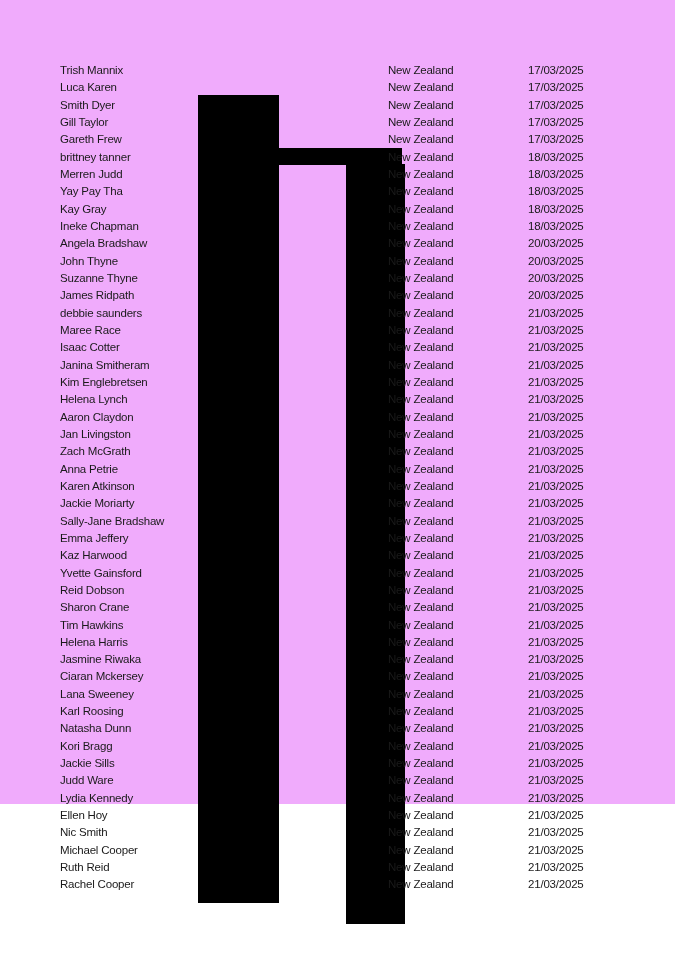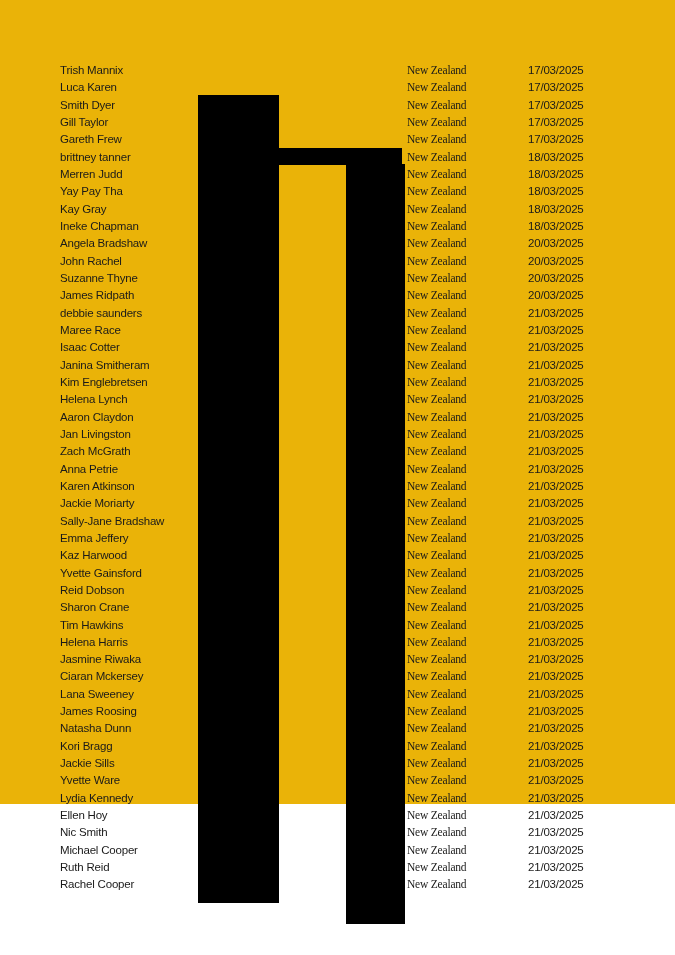--- a/index.html
+++ b/index.html
@@ -12,42 +12,42 @@
       height: 955px;
       position: relative;
       overflow: hidden;
       font-family: "Liberation Sans", "DejaVu Sans", sans-serif;
       color: #1a1a1a;
     }
     .page {
       position: absolute;
       left: 0; top: 0;
       width: 675px; height: 804px;
-      background: #eab308;
+      background: #f0abfc;
     }
     .rows {
       position: absolute;
       left: 0;
       top: 62px;
       width: 675px;
     }
     .row {
       position: relative;
       height: 17.33px;
       font-size: 11.5px;
       line-height: 17.33px;
       letter-spacing: -0.2px;
     }
     .cell {
       position: absolute;
       top: 0;
       white-space: nowrap;
     }
     .cell.name { left: 60px; }
-    .cell.country { left: 407px; font-family: Liberation Serif, serif; }
+    .cell.country { left: 388px; }
     .cell.date { left: 528px; }
     .redaction {
       position: absolute;
       background: #000000;
     }
   </style>
 </head>
 <body>
 
 <div class="page">
@@ -106,21 +106,21 @@
         <span class="cell name">Ineke Chapman</span>
         <span class="cell country">New Zealand</span>
         <span class="cell date">18/03/2025</span>
       </div>
       <div class="row">
         <span class="cell name">Angela Bradshaw</span>
         <span class="cell country">New Zealand</span>
         <span class="cell date">20/03/2025</span>
       </div>
       <div class="row">
-        <span class="cell name">John Rachel</span>
+        <span class="cell name">John Thyne</span>
         <span class="cell country">New Zealand</span>
         <span class="cell date">20/03/2025</span>
       </div>
       <div class="row">
         <span class="cell name">Suzanne Thyne</span>
         <span class="cell country">New Zealand</span>
         <span class="cell date">20/03/2025</span>
       </div>
       <div class="row">
         <span class="cell name">James Ridpath</span>
@@ -236,41 +236,41 @@
         <span class="cell name">Ciaran Mckersey</span>
         <span class="cell country">New Zealand</span>
         <span class="cell date">21/03/2025</span>
       </div>
       <div class="row">
         <span class="cell name">Lana Sweeney</span>
         <span class="cell country">New Zealand</span>
         <span class="cell date">21/03/2025</span>
       </div>
       <div class="row">
-        <span class="cell name">James Roosing</span>
+        <span class="cell name">Karl Roosing</span>
         <span class="cell country">New Zealand</span>
         <span class="cell date">21/03/2025</span>
       </div>
       <div class="row">
         <span class="cell name">Natasha Dunn</span>
         <span class="cell country">New Zealand</span>
         <span class="cell date">21/03/2025</span>
       </div>
       <div class="row">
         <span class="cell name">Kori Bragg</span>
         <span class="cell country">New Zealand</span>
         <span class="cell date">21/03/2025</span>
       </div>
       <div class="row">
         <span class="cell name">Jackie Sills</span>
         <span class="cell country">New Zealand</span>
         <span class="cell date">21/03/2025</span>
       </div>
       <div class="row">
-        <span class="cell name">Yvette Ware</span>
+        <span class="cell name">Judd Ware</span>
         <span class="cell country">New Zealand</span>
         <span class="cell date">21/03/2025</span>
       </div>
       <div class="row">
         <span class="cell name">Lydia Kennedy</span>
         <span class="cell country">New Zealand</span>
         <span class="cell date">21/03/2025</span>
       </div>
       <div class="row">
         <span class="cell name">Ellen Hoy</span>

